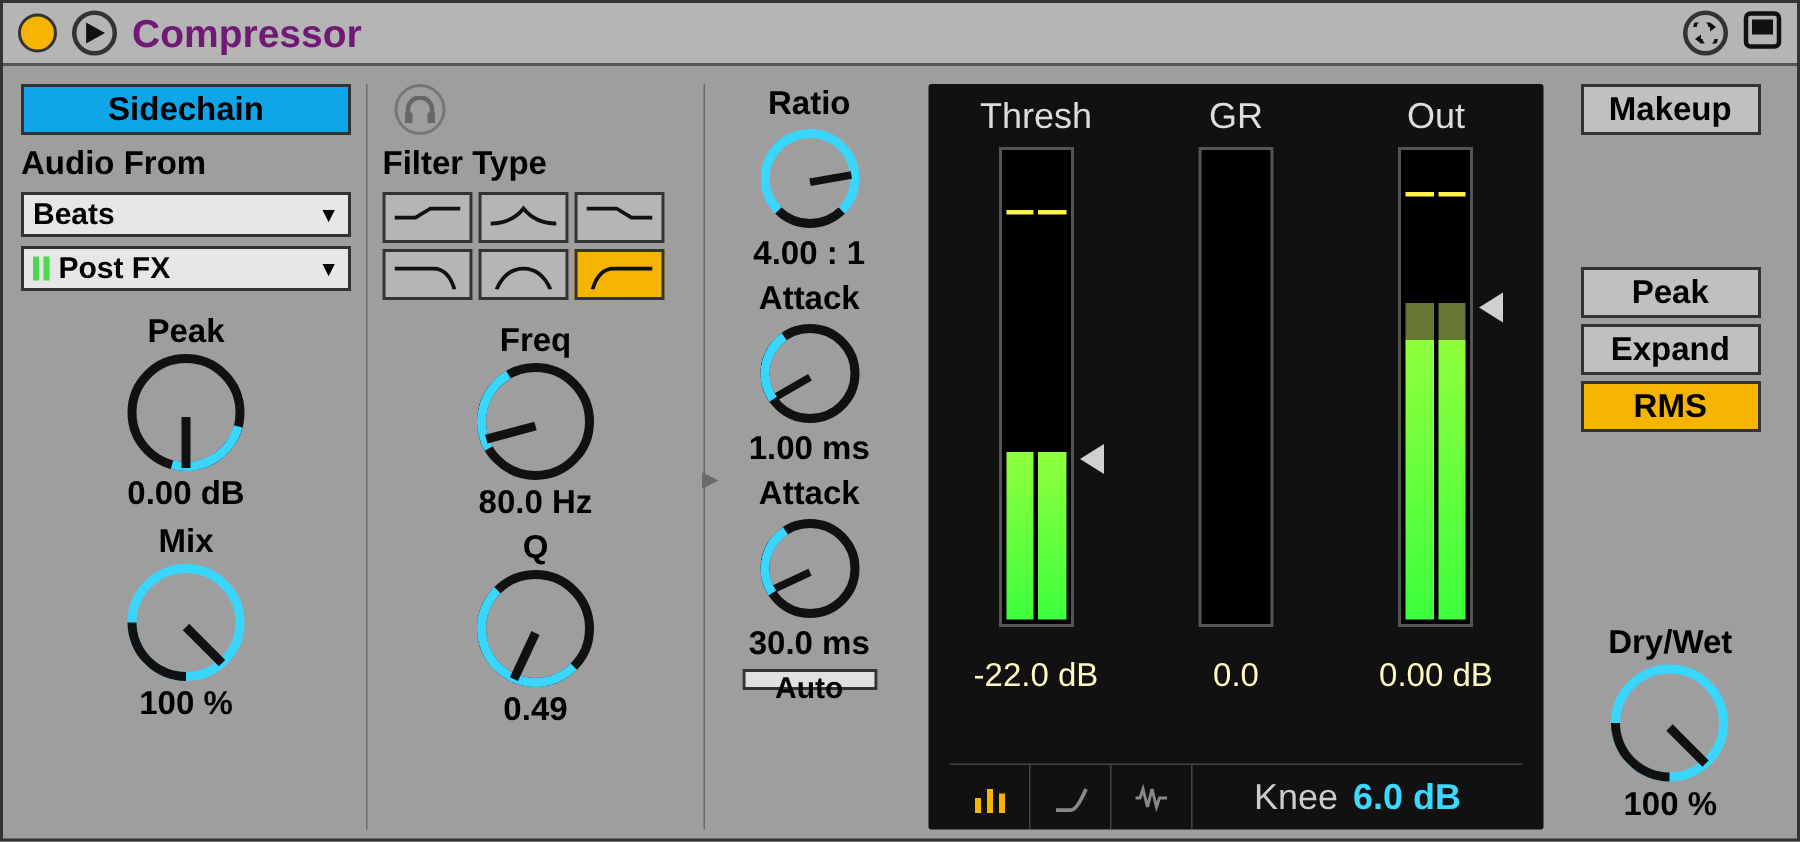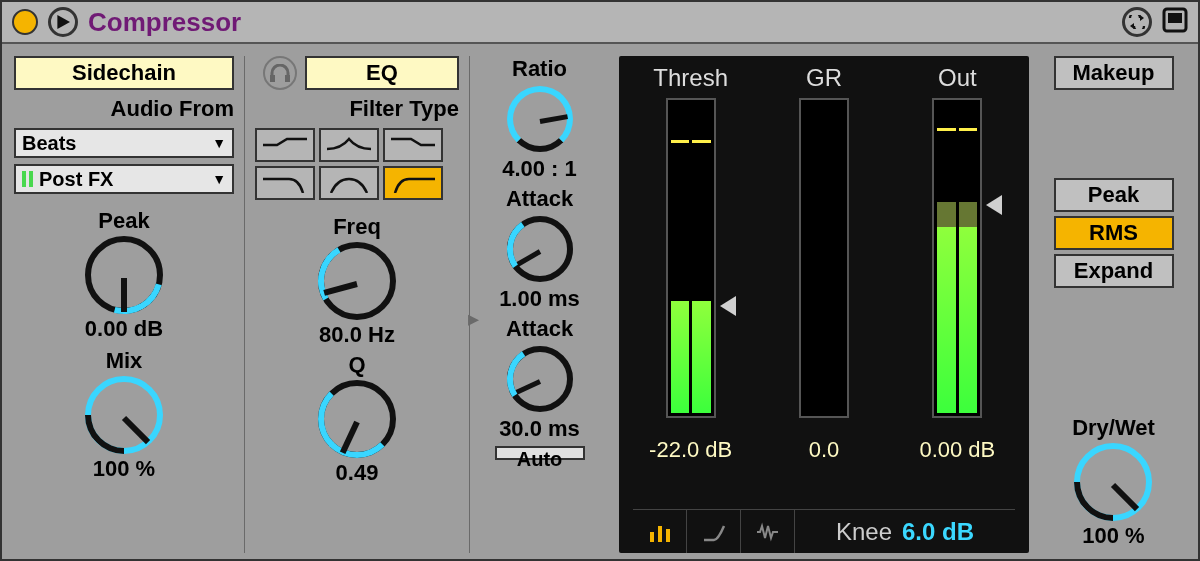--- a/index.html
+++ b/index.html
@@ -38,33 +38,33 @@
     position: relative;
   }
   
   .col1 { width: 230px; display:flex; flex-direction:column; gap:6px; padding-right:10px;}
   .col2 { width: 225px; display:flex; flex-direction:column; gap:6px; padding: 0 10px; border-left:1px solid #6a6a6a; position:relative;}
   .col3 { width: 140px; display:flex; flex-direction:column; gap:4px; padding: 0 8px; border-left:1px solid #6a6a6a; align-items:center;}
   .col4 { width: 420px; display:flex; flex-direction:column; padding-left:10px;}
   .col5 { flex:1; display:flex; flex-direction:column; padding-left:12px; align-items:center; gap:8px;}
 
   .tabbtn {
-    height: 34px; border: 2px solid #333; background: #fef9c3;
+    height: 34px; border: 2px solid #333; background: #0ea5e9;
     font-size: 22px; font-weight: bold; text-align:center;
     display:flex; align-items:center; justify-content:center;
     flex:1;
   }
   .tabrow { display:flex; gap:0; align-items:center;}
   .headphone {
     width:34px; height:34px; border:2px solid #777; border-radius:50%;
     display:flex; align-items:center; justify-content:center;
     margin: 0 8px; color:#555;
   }
   .label { font-size: 22px; font-weight:bold; text-align:center; }
-  .label-left { text-align:right; font-size:22px; font-weight:bold; }
+  .label-left { text-align:left; font-size:22px; font-weight:bold; }
   .select {
     height: 30px; background:#e6e6e6; border:2px solid #333;
     display:flex; align-items:center; padding:0 6px; font-size:20px; font-weight:bold;
     justify-content:space-between;
   }
   .select .tri { font-size:14px; }
   .minibars { display:inline-flex; gap:3px; margin-right:6px; }
   .minibars span { width:4px; height:16px; background:#49d84e; display:inline-block;}
 
   .knob-block { display:flex; flex-direction:column; align-items:center; gap:2px;}
@@ -226,21 +226,20 @@
 
     <div class="col2">
       <div class="tabrow">
         <div class="headphone">
           <svg width="22" height="18" viewBox="0 0 22 18">
               <path d="M3 14 V9 a8 8 0 0 1 16 0 v5" stroke="#666" stroke-width="3" fill="none"></path>
               <rect x="1" y="11" width="5" height="7" fill="#666"></rect>
               <rect x="16" y="11" width="5" height="7" fill="#666"></rect>
             </svg>
         </div>
-        <div class="tabbtn">EQ</div>
       </div>
       <div class="label-left">Filter Type</div>
       <div class="ftgrid">
         <div class="ftbtn">
             <svg viewBox="0 0 44 20">
               <path d="M0 10 H14 L24 4 H44" stroke="#111" stroke-width="2.5" fill="none"></path>
             </svg>
           </div>
         <div class="ftbtn">
             <svg viewBox="0 0 44 20">
@@ -377,22 +376,22 @@
             <span class="knee-val">6.0 dB</span>
           </div>
         </div>
       </div>
     </div>
 
     <div class="col5">
       <div class="greybtn" style="margin-top:0;">Makeup</div>
       <div class="btnstack">
         <div class="greybtn">Peak</div>
+        <div class="greybtn">Expand</div>
         <div class="greybtn orange">RMS</div>
-        <div class="greybtn">Expand</div>
       </div>
       <div style="flex:1"></div>
       <div class="knob-block" style="margin-bottom:4px;">
         <div class="label">Dry/Wet</div>
         <div class="knob" style="border-color:#39d6ff;">
           <div class="arc" style="border-bottom-color:#111; transform:rotate(45deg);"></div>
           <div class="ind" style="transform:rotate(45deg);"></div>
         </div>
         <div class="val">100 %</div>
       </div>

